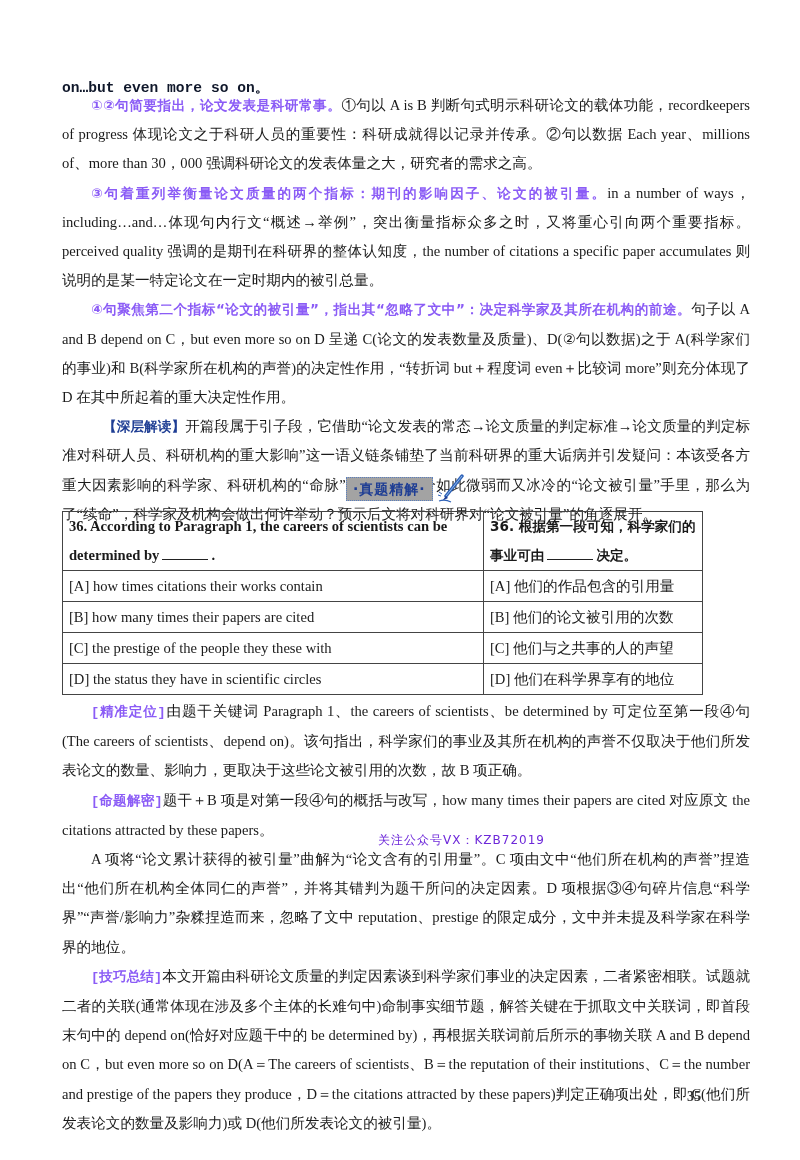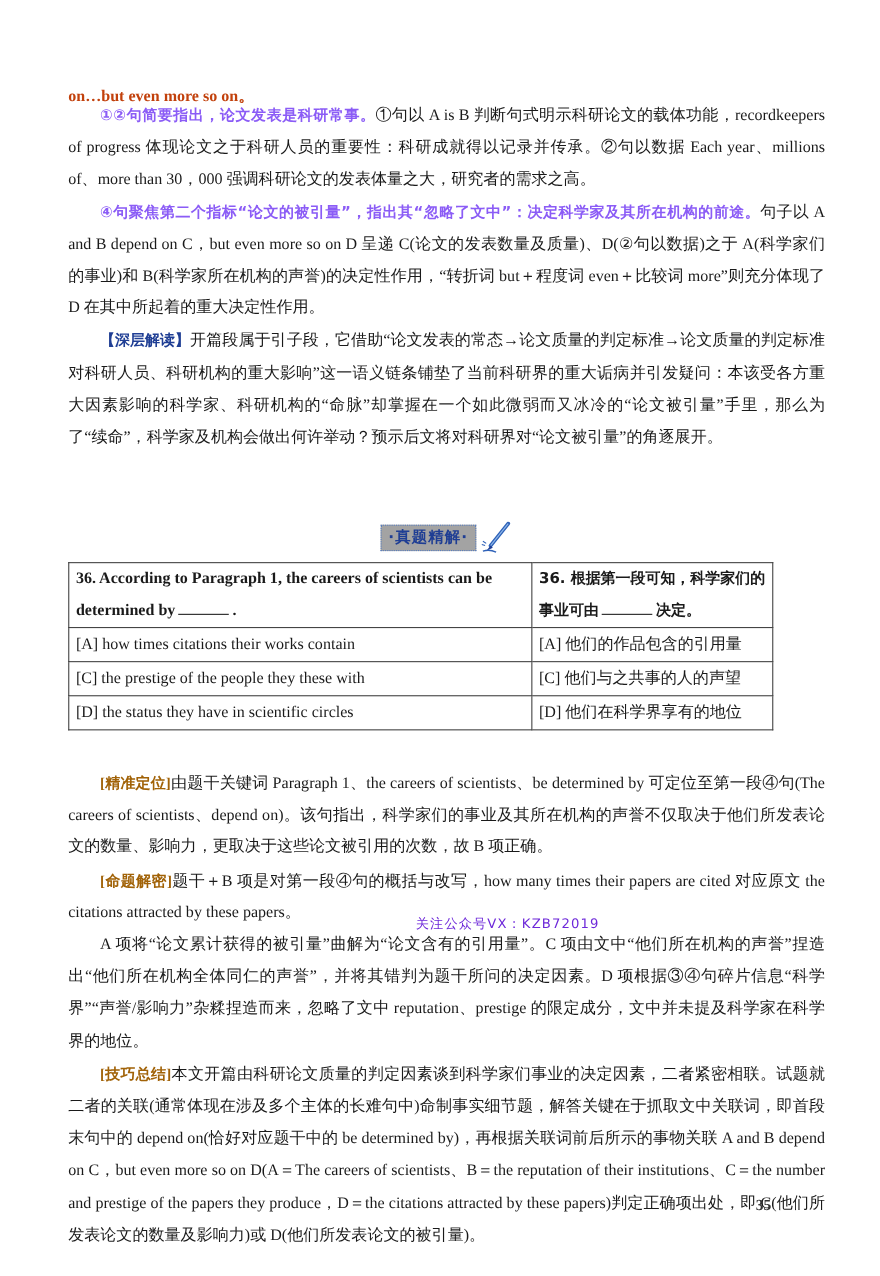--- a/index.html
+++ b/index.html
@@ -5,23 +5,23 @@
   html, body { margin: 0; padding: 0; }
   body {
     width: 800px; height: 1160px; background: #ffffff; position: relative; overflow: hidden;
     font-family: "Liberation Serif", "DejaVu Serif", serif;
     color: #1a1a1a;
   }
   .page { position: absolute; left: 62px; top: 0; width: 688px; }
   .p { font-size: 14.6px; line-height: 29.2px; margin: 0; text-align: justify; text-justify: inter-character; }
   .indent { text-indent: 29px; }
   .blue { color: #8b5cf6; font-family: "DejaVu Sans", "Liberation Sans", sans-serif; font-weight: bold; font-size: 13.6px; letter-spacing: 0.3px; }
-  .blue-en { color: #c2410c; font-weight: bold; font-family: Liberation Serif, serif; }
-  .tag { color: #a16207; font-family: Liberation Serif, serif; font-weight: bold; font-size: 13.6px; }
-  .tag-solid { color: #1f3e94; font-family: Liberation Serif, serif; font-weight: bold; font-size: 13.6px; }
+  .blue-en { color: #0f172a; font-weight: bold; font-family: Liberation Mono, monospace; }
+  .tag { color: #8b5cf6; font-family: Liberation Mono, monospace; font-weight: bold; font-size: 13.6px; }
+  .tag-solid { color: #1f3e94; font-family: Liberation Serif, serif; font-weight: bold; font-size: 13.6px; margin-left: 12px; }
   #top-line { position: absolute; top: 74px; left: 0; }
   #sec1 { position: absolute; top: 91px; left: 0; width: 688px; }
   #banner {
     position: absolute; top: 476px; left: 284px; height: 26px; display: flex; align-items: center;
   }
   .banner-box {
     border: 1.5px dotted #5a7fbf; background: #a3a3a3; padding: 1px 6px; height: 20px; line-height: 20px;
     color: #1f3e94; font-family: "DejaVu Sans", sans-serif; font-weight: bold; font-size: 14px; letter-spacing: 1px;
   }
   .pen { margin-left: 4px; width: 28px; height: 30px; }
@@ -44,20 +44,23 @@
 
 <div class="page">
 
   <p id="top-line" class="p blue-en">on…but even more so on。</p>
 
   <div id="sec1">
     <p class="p indent">
       <span class="blue">①②句简要指出，论文发表是科研常事。</span><span>①句以 A is B 判断句式明示科研论文的载体功能，recordkeepers of progress 体现论文之于科研人员的重要性：科研成就得以记录并传承。②句以数据 Each year、millions of、more than 30，000 强调科研论文的发表体量之大，研究者的需求之高。</span>
     </p>
     <p class="p indent">
+      <span class="blue">③句着重列举衡量论文质量的两个指标：期刊的影响因子、论文的被引量。</span><span>in a number of ways，including…and…体现句内行文“概述→举例”，突出衡量指标众多之时，又将重心引向两个重要指标。perceived quality 强调的是期刊在科研界的整体认知度，the number of citations a specific paper accumulates 则说明的是某一特定论文在一定时期内的被引总量。</span>
+    </p>
+    <p class="p indent">
       <span class="blue">④句聚焦第二个指标“论文的被引量”，指出其“忽略了文中”：决定科学家及其所在机构的前途。</span><span>句子以 A and B depend on C，but even more so on D 呈递 C(论文的发表数量及质量)、D(②句以数据)之于 A(科学家们的事业)和 B(科学家所在机构的声誉)的决定性作用，“转折词 but＋程度词 even＋比较词 more”则充分体现了 D 在其中所起着的重大决定性作用。</span>
     </p>
     <p class="p indent">
       <span class="tag-solid">【深层解读】</span><span>开篇段属于引子段，它借助“论文发表的常态→论文质量的判定标准→论文质量的判定标准对科研人员、科研机构的重大影响”这一语义链条铺垫了当前科研界的重大诟病并引发疑问：本该受各方重大因素影响的科学家、科研机构的“命脉”却掌握在一个如此微弱而又冰冷的“论文被引量”手里，那么为了“续命”，科学家及机构会做出何许举动？预示后文将对科研界对“论文被引量”的角逐展开。</span>
     </p>
   </div>
 
   <div id="banner">
     <span class="banner-box">·真题精解·</span>
     <svg class="pen" viewBox="0 0 28 30">
@@ -77,20 +80,24 @@
       </td>
       <td class="qhead-zh">
         <span>36. 根据第一段可知，科学家们的事业可由</span><span class="blank"></span><span>决定。</span>
       </td>
     </tr>
     <tr class="opt">
       <td class="en">[A] how times citations their works contain</td>
       <td>[A] 他们的作品包含的引用量</td>
     </tr>
     <tr class="opt">
+      <td class="en">[B] how many times their papers are cited</td>
+      <td>[B] 他们的论文被引用的次数</td>
+    </tr>
+    <tr class="opt">
       <td class="en">[C] the prestige of the people they these with</td>
       <td>[C] 他们与之共事的人的声望</td>
     </tr>
     <tr class="opt">
       <td class="en">[D] the status they have in scientific circles</td>
       <td>[D] 他们在科学界享有的地位</td>
     </tr>
   </tbody>
     </table>
 

